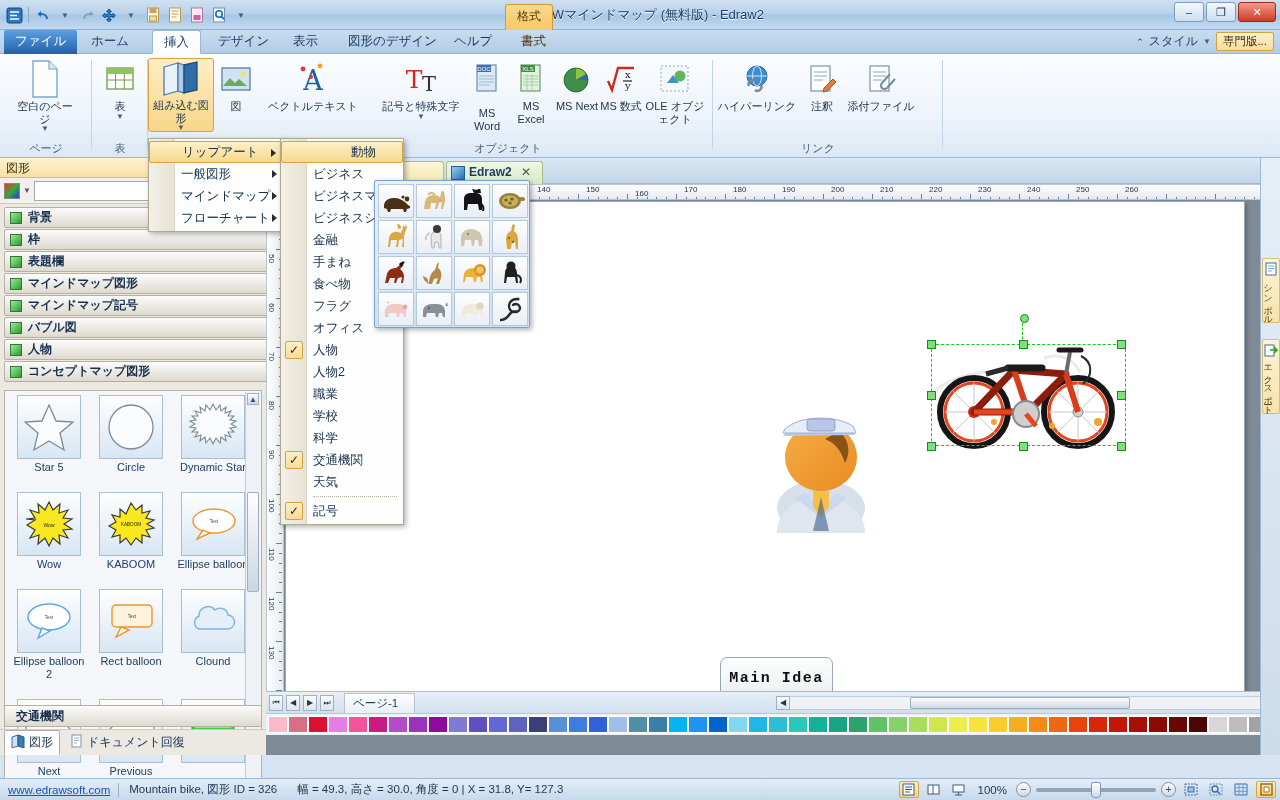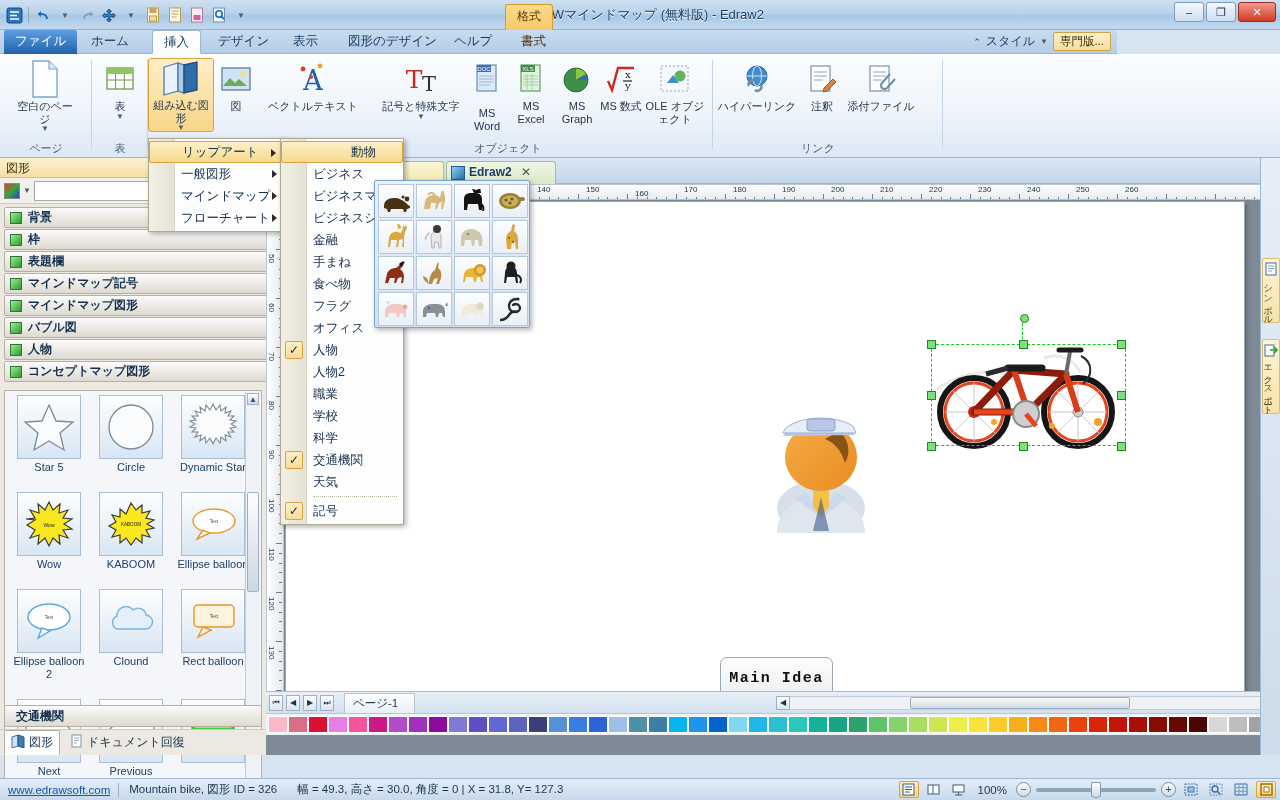--- a/index.html
+++ b/index.html
@@ -37,21 +37,21 @@
   .wbtn {
     width:30px; height:20px; border:1px solid #7e9cbb; border-radius:3px;
     background:linear-gradient(180deg,#f3f8fd,#cddff0);
     display:flex; align-items:center; justify-content:center;
     font-size:11px; color:#20364f;
   }
   .wbtn.close { background:linear-gradient(180deg,#f29a8e,#cf3a23); border-color:#9c2a16; color:#fff; width:38px; }
 
   
   .ribbon-tabs {
-    position:absolute; left:0; top:30px; width:1117px; height:24px;
+    position:absolute; left:0; top:30px; width:1280px; height:24px;
     background:linear-gradient(180deg,#c9dcf0,#b3cce6);
     border-bottom:1px solid #9ab7d4;
   }
   .rtab {
     position:absolute; top:0; height:24px; line-height:23px; padding:0 11px;
     font-size:12.5px; color:#17385f; cursor:default; white-space:nowrap;
   }
   .rtab.file {
     background:linear-gradient(180deg,#5d9fe0,#1f62ab); color:#fff;
     border-radius:2px 2px 0 0;
@@ -150,21 +150,21 @@
   .lp-tab { display:flex; align-items:center; gap:4px; padding:3px 6px; font-size:12px; color:#16304e; }
   .lp-tab.act { background:#fdfdfd; border:1px solid #b6b0a2; border-bottom-color:#fdfdfd; border-radius:2px 2px 0 0; }
 
   
   .canvaswrap { position:absolute; left:266px; top:158px; width:1014px; height:597px; background:#7e8a96; }
   .doctabs {
     position:absolute; left:0; top:0; width:1014px; height:26px;
     background:linear-gradient(180deg,#dbe7f4,#c2d6ea); border-bottom:1px solid #9ab7d4;
   }
   .dtab {
-    position:absolute; top:3px; height:23px; line-height:21px; padding:0 24px 0 22px;
+    position:absolute; top:3px; height:23px; line-height:21px; padding:0 11px 0 22px;
     font-size:12px; font-weight:bold; color:#1a3a5e;
     background:linear-gradient(180deg,#fbf6d8,#f3e6a8);
     border:1px solid #c9b772; border-bottom:none; border-radius:3px 3px 0 0;
   }
   .dtab.act { background:linear-gradient(180deg,#f0f6e6,#d9e9c6); border-color:#a8bd8a; }
   .dtab .ticon { position:absolute; left:4px; top:4px; width:14px; height:14px;
     background:linear-gradient(135deg,#8fd0f0,#2a6fae); border:1px solid #1f5c94; }
   .dtab .tclose { margin-left:6px; color:#4a5a34; font-weight:normal; }
   .dtabs-caret { position:absolute; right:6px; top:6px; font-size:9px; color:#33506e; }
 
@@ -457,21 +457,21 @@
       </div>
       <div class="rbtn" style="left:406px; width:46px;">
         <span class="ic">
           <svg width="32" height="32" viewBox="0 0 32 32">
               <circle cx="15" cy="17" r="12" fill="#3f8f4a"></circle>
               <path d="M15 17V5a12 12 0 0 1 10.4 6z" fill="#8ec63f"></path>
               <path d="M15 17l10.4-6A12 12 0 0 1 27 17z" fill="#2f6ca8"></path>
               <circle cx="15" cy="17" r="12" fill="none" stroke="#2a6a35"></circle>
             </svg>
         </span>
-        <span style="white-space:pre-line;">MS Graph</span>
+        <span style="white-space:pre-line;">MS Next</span>
       </div>
       <div class="rbtn" style="left:452px; width:42px;">
         <span class="ic">
           <svg width="32" height="32" viewBox="0 0 32 32">
               <path d="M3 18l4 9 6-22h16" stroke="#cc2a1e" stroke-width="2.4" fill="none"></path>
               <text x="20" y="15" font-size="10" fill="#222" font-family="DejaVu Serif, serif">x</text>
               <text x="20" y="26" font-size="10" fill="#222" font-family="DejaVu Serif, serif">y</text>
               <path d="M18 18h9" stroke="#222" stroke-width="1.2"></path>
             </svg>
         </span>
@@ -543,25 +543,25 @@
       <div class="stencil">
           <span class="sic"></span>
           <span>枠</span>
         </div>
       <div class="stencil">
           <span class="sic"></span>
           <span>表題欄</span>
         </div>
       <div class="stencil">
           <span class="sic"></span>
-          <span>マインドマップ記号</span>
+          <span>マインドマップ図形</span>
         </div>
       <div class="stencil">
           <span class="sic"></span>
-          <span>マインドマップ図形</span>
+          <span>マインドマップ記号</span>
         </div>
       <div class="stencil">
           <span class="sic"></span>
           <span>バブル図</span>
         </div>
       <div class="stencil">
           <span class="sic"></span>
           <span>人物</span>
         </div>
       <div class="stencil">
@@ -634,34 +634,34 @@
                 <ellipse cx="27" cy="20" rx="21" ry="13" fill="#fff" stroke="#5aa8e0" stroke-width="1.4"></ellipse>
                 <path d="M20 31l-4 10 12-7z" fill="#fff" stroke="#5aa8e0" stroke-width="1.4"></path>
                 <text x="27" y="22" font-size="4.5" text-anchor="middle" fill="#444" font-family="Liberation Sans, sans-serif">Text</text>
               </svg>
           </div>
           <div class="sglabel">Ellipse balloon 2</div>
         </div>
         <div class="sgcell">
           <div class="sgthumb">
             <svg width="54" height="48" viewBox="0 0 54 48">
-                <path d="M13 32a7 7 0 0 1 0-13 9 9 0 0 1 16-6 8 8 0 0 1 13 5 7 7 0 0 1-1 14z" fill="#e4eff9" stroke="#7fb4dd" stroke-width="1.4"></path>
-              </svg>
-          </div>
-          <div class="sglabel">Clound</div>
-        </div>
-        <div class="sgcell">
-          <div class="sgthumb">
-            <svg width="54" height="48" viewBox="0 0 54 48">
                 <rect x="8" y="8" width="40" height="22" rx="4" fill="#fdf3dc" stroke="#e8972a" stroke-width="1.4"></rect>
                 <path d="M17 30l-5 10 13-7z" fill="#fdf3dc" stroke="#e8972a" stroke-width="1.4"></path>
                 <text x="28" y="21" font-size="4.5" text-anchor="middle" fill="#444" font-family="Liberation Sans, sans-serif">Text</text>
               </svg>
           </div>
           <div class="sglabel">Rect balloon</div>
+        </div>
+        <div class="sgcell">
+          <div class="sgthumb">
+            <svg width="54" height="48" viewBox="0 0 54 48">
+                <path d="M13 32a7 7 0 0 1 0-13 9 9 0 0 1 16-6 8 8 0 0 1 13 5 7 7 0 0 1-1 14z" fill="#e4eff9" stroke="#7fb4dd" stroke-width="1.4"></path>
+              </svg>
+          </div>
+          <div class="sglabel">Clound</div>
         </div>
       </div>
       <div class="sgrow" style="margin-top:14px;">
         <div class="sgcell">
           <div class="sgthumb">
             <svg width="54" height="40" viewBox="0 0 54 40">
                 <path d="M4 10h30V4l16 16-16 16v-6H4z" fill="#fdfdfd" stroke="#888" stroke-width="1.2"></path>
                 <text x="22" y="23" font-size="6" text-anchor="middle" fill="#333" font-family="Liberation Sans, sans-serif">Next</text>
               </svg>
           </div>

